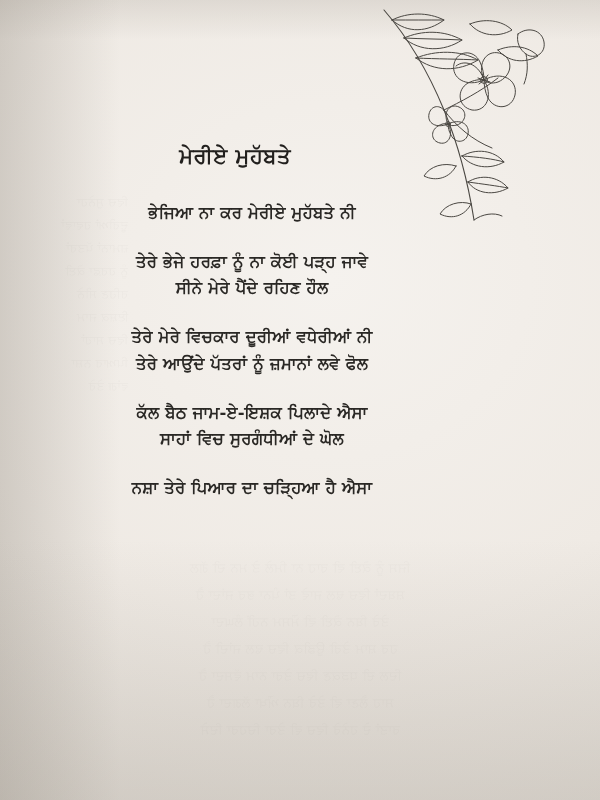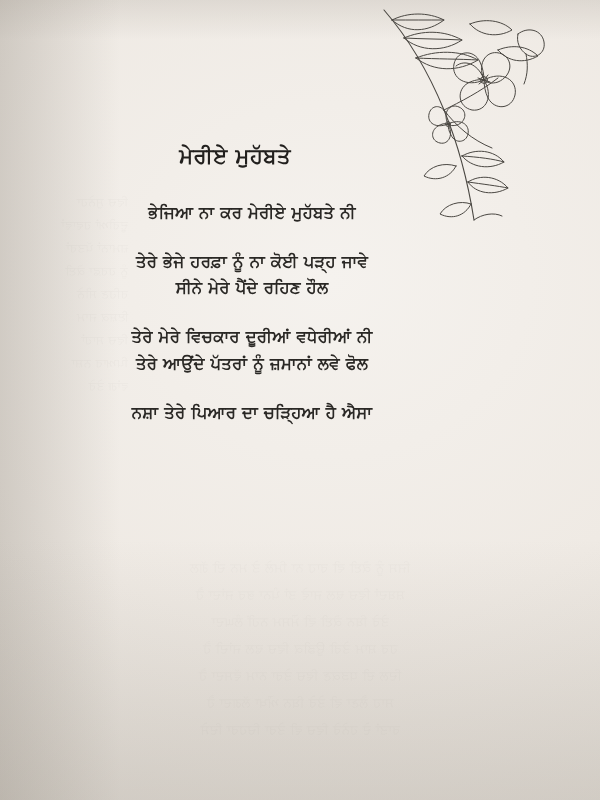--- a/index.html
+++ b/index.html
@@ -223,20 +223,22 @@
       <div class="line">ਤੇਰੇ ਭੇਜੇ ਹਰਫ਼ਾ ਨੂੰ ਨਾ ਕੋਈ ਪੜ੍ਹ ਜਾਵੇ</div>
       <div class="line">ਸੀਨੇ ਮੇਰੇ ਪੈਂਦੇ ਰਹਿਣ ਹੌਲ</div>
     </div>
 
     <div class="stanza">
       <div class="line">ਤੇਰੇ ਮੇਰੇ ਵਿਚਕਾਰ ਦੂਰੀਆਂ ਵਧੇਰੀਆਂ ਨੀ</div>
       <div class="line">ਤੇਰੇ ਆਉਂਦੇ ਪੱਤਰਾਂ ਨੂੰ ਜ਼ਮਾਨਾਂ ਲਵੇ ਫੋਲ</div>
     </div>
 
     <div class="stanza">
+      <div class="line">ਕੱਲ ਬੈਠ ਜਾਮ-ਏ-ਇਸ਼ਕ ਪਿਲਾਦੇ ਐਸਾ</div>
+      <div class="line">ਸਾਹਾਂ ਵਿਚ ਸੁਰਗੰਧੀਆਂ ਦੇ ਘੋਲ</div>
     </div>
 
     <div class="stanza">
       <div class="line">ਨਸ਼ਾ ਤੇਰੇ ਪਿਆਰ ਦਾ ਚੜ੍ਹਿਆ ਹੈ ਐਸਾ</div>
     </div>
 
   </div>
 
   <div class="bleed-block-bottom">
     <span class="bleed">ਜਿਸ ਨੂੰ ਕੋਈ ਵੀ ਰਾਹ ਨਾ ਮਿਲੇ ਤੇ ਮਨ ਦੀ ਗੱਲ</span>

